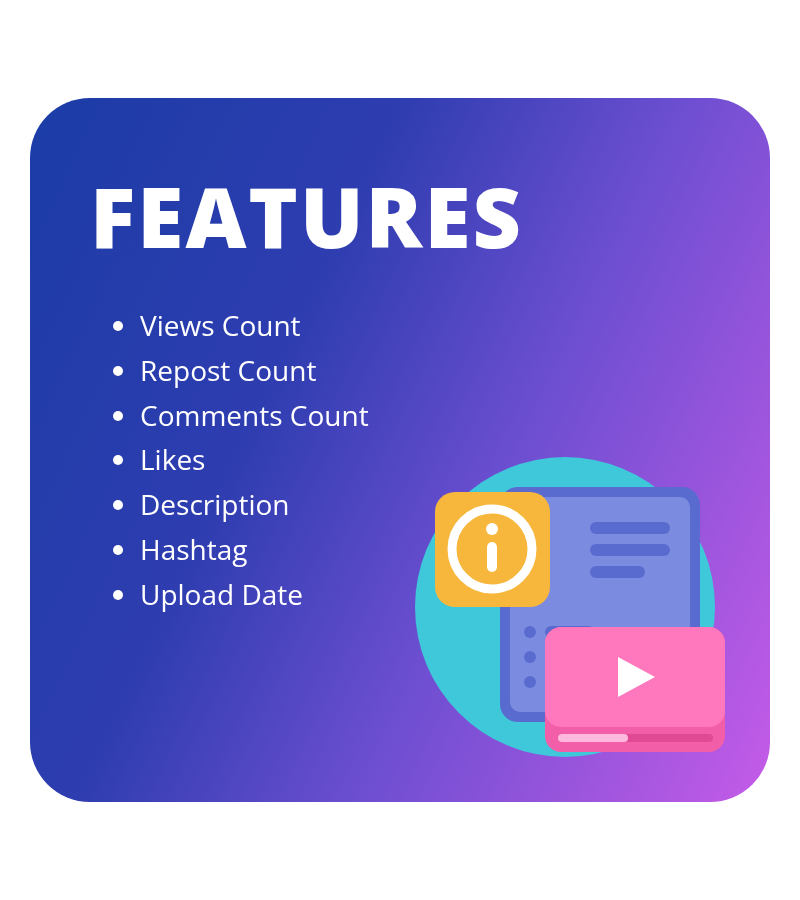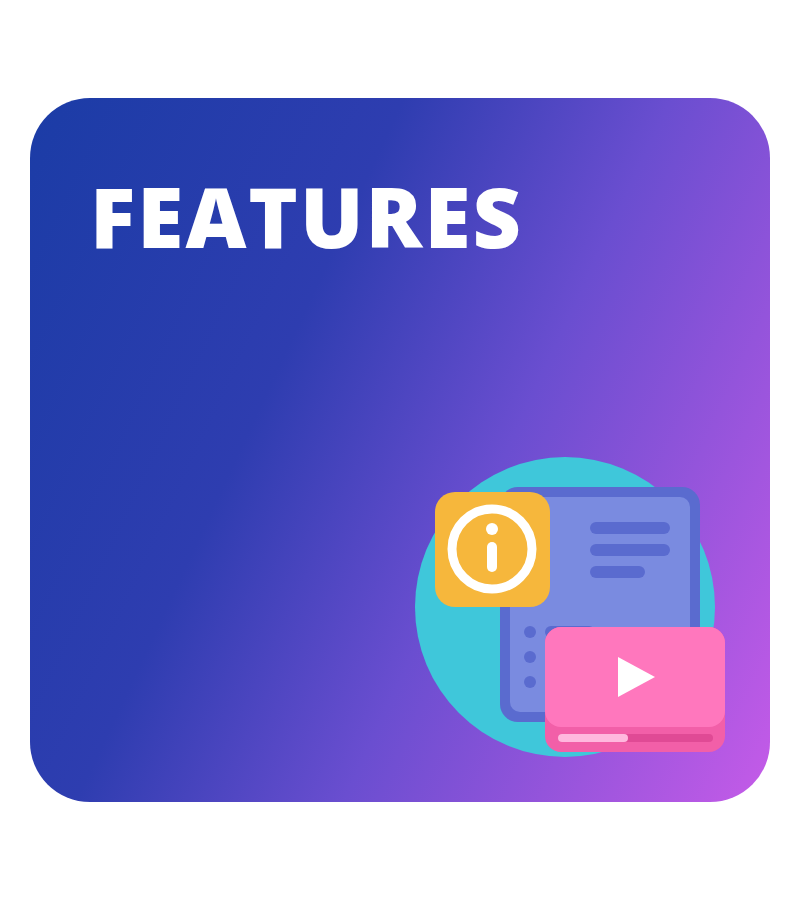--- a/index.html
+++ b/index.html
@@ -51,20 +51,29 @@
     bottom: 30px;
     width: 340px;
     height: 340px;
   }
 </style>
 </head>
 <body>
 
 <div class="card">
   <h1 class="title">FEATURES</h1>
+  <ul class="features">
+    <li>Views Count</li>
+    <li>Repost Count</li>
+    <li>Comments Count</li>
+    <li>Likes</li>
+    <li>Description</li>
+    <li>Hashtag</li>
+    <li>Upload Date</li>
+  </ul>
 
   <svg class="illustration" viewBox="0 0 340 340">
 
     <circle cx="175" cy="175" r="150" fill="#3fc7da"></circle>
 
     <g>
       <rect x="110" y="55" width="200" height="235" rx="18" fill="#5a6bcf"></rect>
       <rect x="120" y="65" width="180" height="215" rx="10" fill="#7a8be0"></rect>
 
       <rect x="200" y="90" width="80" height="12" rx="6" fill="#5a6bcf"></rect>

